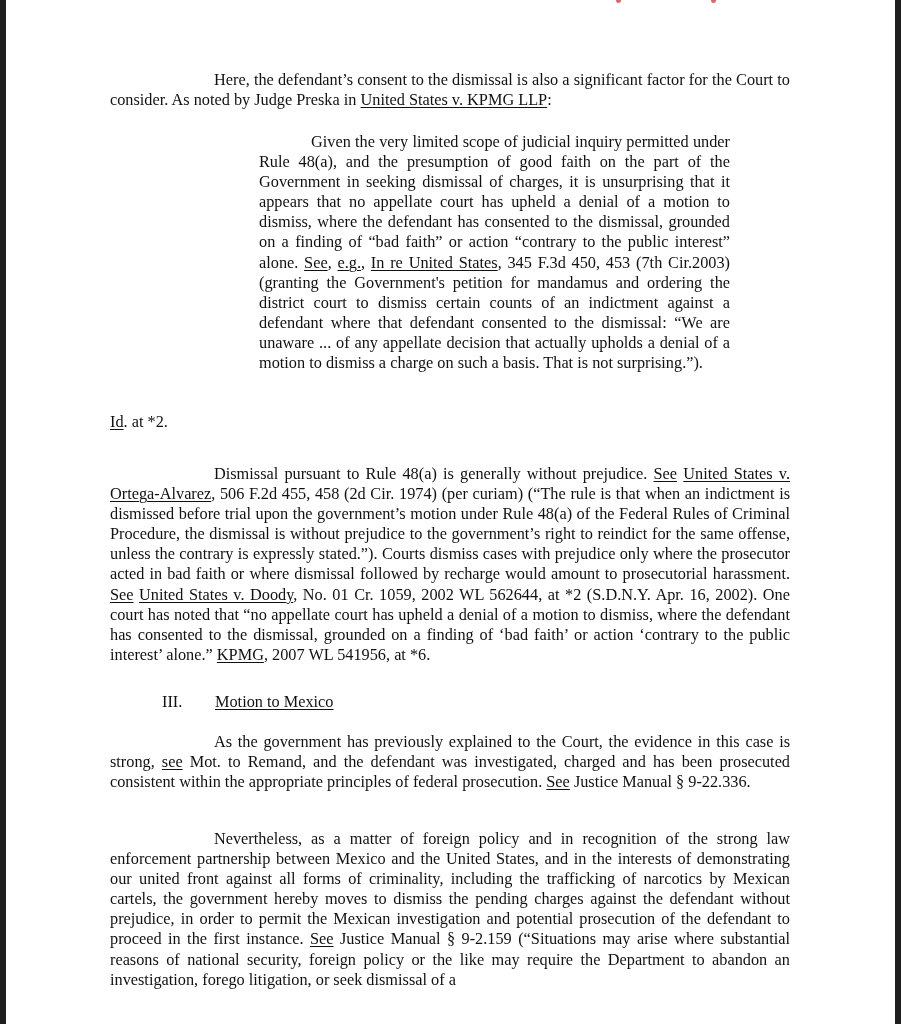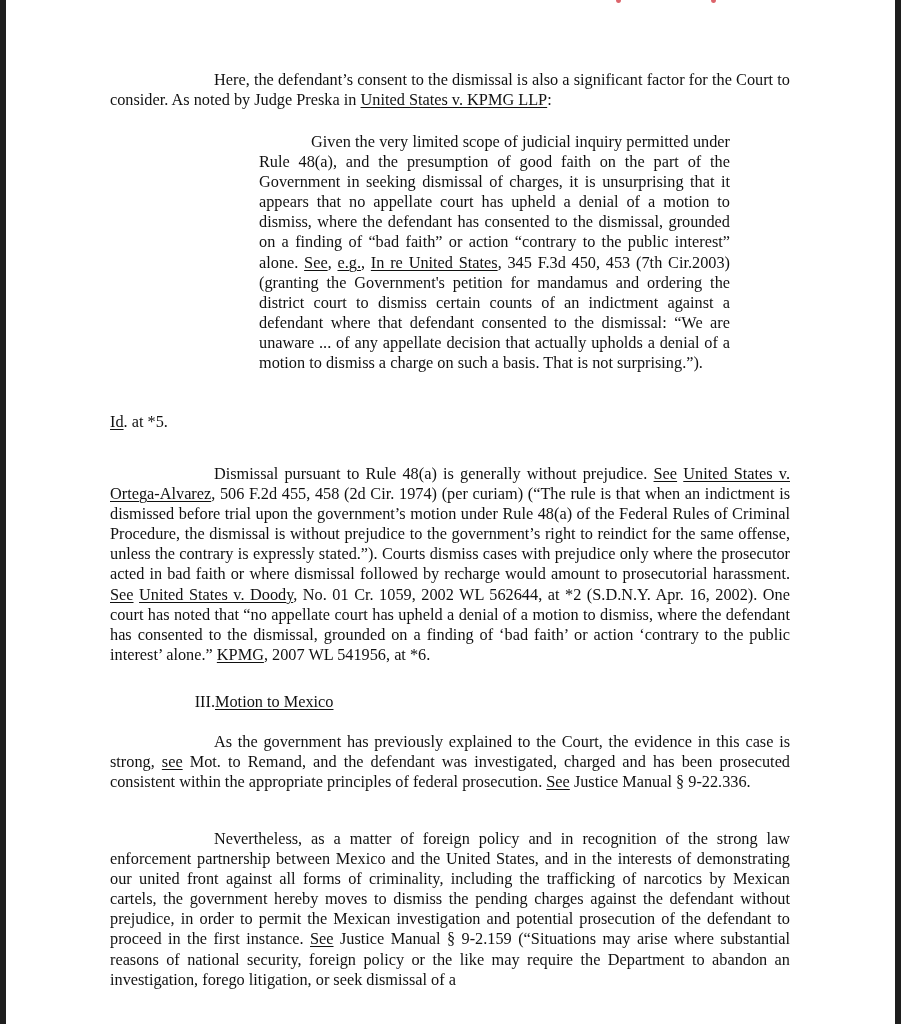--- a/index.html
+++ b/index.html
@@ -12,21 +12,21 @@
   .edge-left { position: absolute; left: 0; top: 0; width: 6px; height: 1024px; background: #1e1e1e; }
   .edge-right { position: absolute; left: 895px; top: 0; width: 6px; height: 1024px; background: #1e1e1e; }
   .red-mark { position: absolute; top: -3px; width: 5px; height: 6px; border-radius: 50%; background: #d0303a; opacity: 0.75; }
   .page { position: absolute; left: 110px; top: 0; width: 680px; }
   p { margin: 0; font-size: 16.3px; line-height: 20.1px; text-align: justify; }
   .u { text-decoration: underline; text-underline-offset: 2px; text-decoration-thickness: 1px; }
   .indent { text-indent: 104px; }
   .para { position: absolute; left: 0; width: 680px; }
   .quote { position: absolute; left: 105px; width: 471px; margin-left: 44px; }
   .quote p { text-indent: 52px; }
-  .heading { position: absolute; left: 52px; font-size: 16.3px; line-height: 20px; display: flex; text-align: right; }
+  .heading { position: absolute; left: 52px; font-size: 16.3px; line-height: 20px; display: flex; }
   .heading .num { width: 53px; }
 </style>
 </head>
 <body>
 
 <div class="edge-left"></div>
 <div class="edge-right"></div>
 <div class="red-mark" style="left: 616px; background: rgb(208, 48, 58);"></div>
 <div class="red-mark" style="left: 711px; background: rgb(208, 48, 58);"></div>
 
@@ -34,21 +34,21 @@
 
   <div class="para" style="top:70px">
     <p class="indent"><span>Here, the defendant’s consent to the dismissal is also a significant factor for the Court to consider.  As noted by Judge Preska in </span><span class="u">United States v. KPMG LLP</span><span>:</span></p>
   </div>
 
   <div class="quote" style="top:132px">
     <p><span>Given the very limited scope of judicial inquiry permitted under Rule 48(a), and the presumption of good faith on the part of the Government in seeking dismissal of charges, it is unsurprising that it appears that no appellate court has upheld a denial of a motion to dismiss, where the defendant has consented to the dismissal, grounded on a finding of “bad faith” or action “contrary to the public interest” alone. </span><span class="u">See</span><span>, </span><span class="u">e.g.</span><span>, </span><span class="u">In re United States</span><span>, 345 F.3d 450, 453 (7th Cir.2003) (granting the Government's petition for mandamus and ordering the district court to dismiss certain counts of an indictment against a defendant where that defendant consented to the dismissal: “We are unaware ... of any appellate decision that actually upholds a denial of a motion to dismiss a charge on such a basis. That is not surprising.”).</span></p>
   </div>
 
   <div class="para" style="top:412px">
-    <p><span class="u">Id</span><span>. at *5.</span></p>
+    <p><span class="u">Id</span><span>. at *2.</span></p>
   </div>
 
   <div class="para" style="top:464px">
     <p class="indent"><span>Dismissal pursuant to Rule 48(a) is generally without prejudice.  </span><span class="u">See</span><span> </span><span class="u">United States v. Ortega-Alvarez</span><span>, 506 F.2d 455, 458 (2d Cir. 1974) (per curiam) (“The rule is that when an indictment is dismissed before trial upon the government’s motion under Rule 48(a) of the Federal Rules of Criminal Procedure, the dismissal is without prejudice to the government’s right to reindict for the same offense, unless the contrary is expressly stated.”).  Courts dismiss cases with prejudice only where the prosecutor acted in bad faith or where dismissal followed by recharge would amount to prosecutorial harassment.  </span><span class="u">See</span><span> </span><span class="u">United States v. Doody</span><span>, No. 01 Cr. 1059, 2002 WL 562644, at *2 (S.D.N.Y. Apr. 16, 2002).  One court has noted that “no appellate court has upheld a denial of a motion to dismiss, where the defendant has consented to the dismissal, grounded on a finding of ‘bad faith’ or action ‘contrary to the public interest’ alone.”  </span><span class="u">KPMG</span><span>, 2007 WL 541956, at *6.</span></p>
   </div>
 
   <div class="heading" style="top:692px">
     <span class="num">III.</span>
     <span class="u">Motion to Mexico</span>
   </div>

